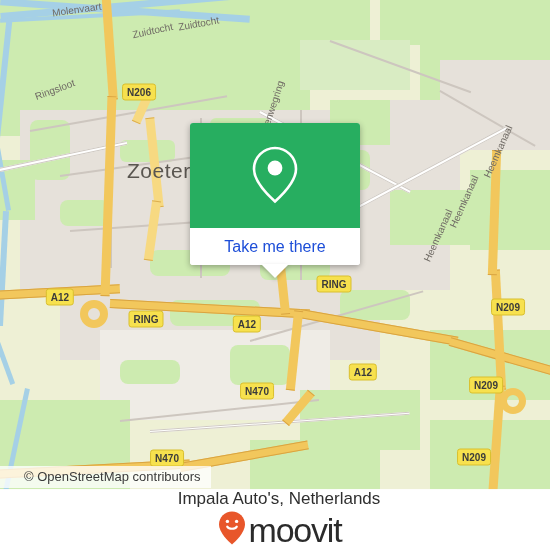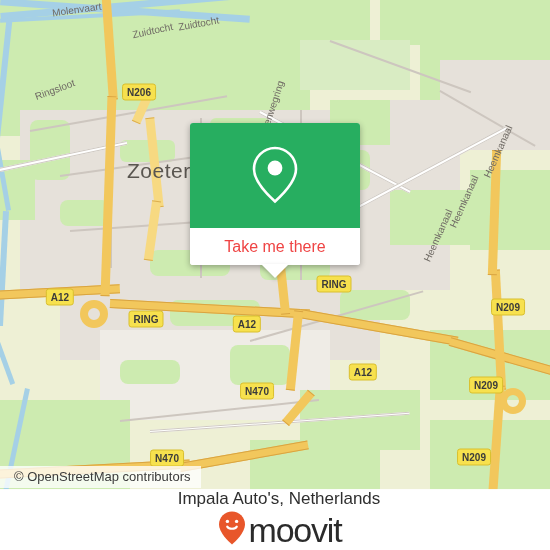--- a/index.html
+++ b/index.html
@@ -41,41 +41,41 @@
   .citylabel{
     position:absolute;white-space:nowrap;color:#5a5650;
     font-size:21px;letter-spacing:.5px;
     font-family:"Liberation Sans", sans-serif;
   }
 
   
   .attrib{
     position:absolute;left:0;top:466px;
     background:rgba(255,255,255,.78);
-    padding:3px 10px 4px 14px;
+    padding:3px 10px 4px 24px;
     font-size:13px;color:#3a3a3a;
     font-family:"Liberation Sans", sans-serif;
   }
 
   
   .card{
     position:absolute;left:190px;top:123px;width:170px;
     border-radius:3px;overflow:visible;
     box-shadow:0 2px 6px rgba(0,0,0,.32);
     background:#fff;
   }
   .card-top{
     height:105px;background:#27ae60;border-radius:3px 3px 0 0;
     display:flex;align-items:center;justify-content:center;
   }
   .card-bottom{
     height:37px;background:#fff;border-radius:0 0 3px 3px;
     display:flex;align-items:center;justify-content:center;
   }
-  .card-bottom span{font-size:16px;color:#ef4444;}
+  .card-bottom span{font-size:16px;color:#1d4ed8;}
   .card-tail{
     position:absolute;left:50%;bottom:-13px;margin-left:-14px;
     width:0;height:0;border-left:14px solid transparent;
     border-right:14px solid transparent;border-top:14px solid #fff;
     filter:drop-shadow(0 2px 2px rgba(0,0,0,.22));
   }
 
   
   .footer{
     position:absolute;left:0;top:489px;width:550px;height:61px;

